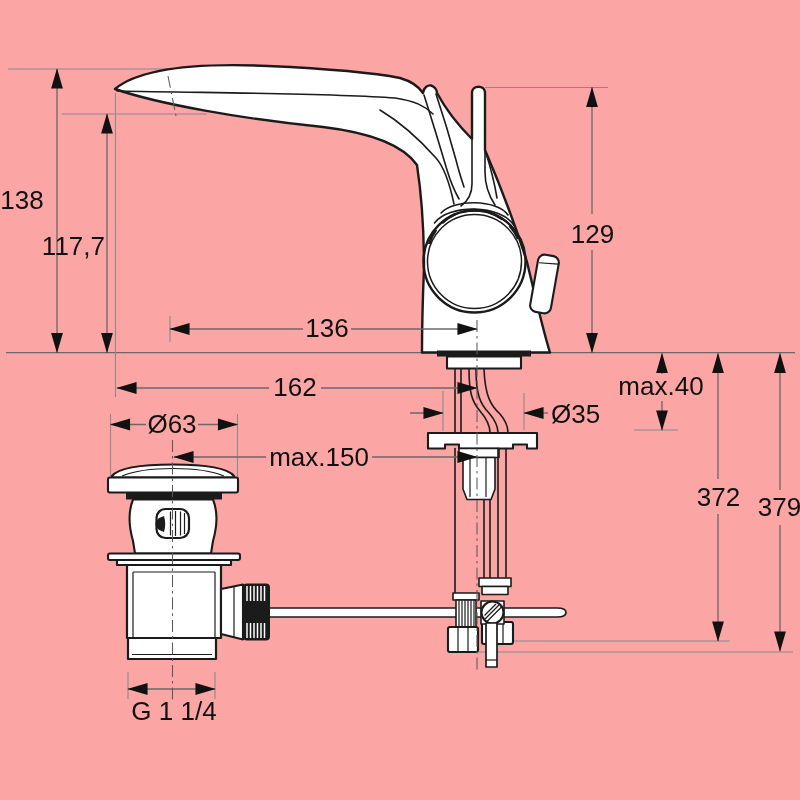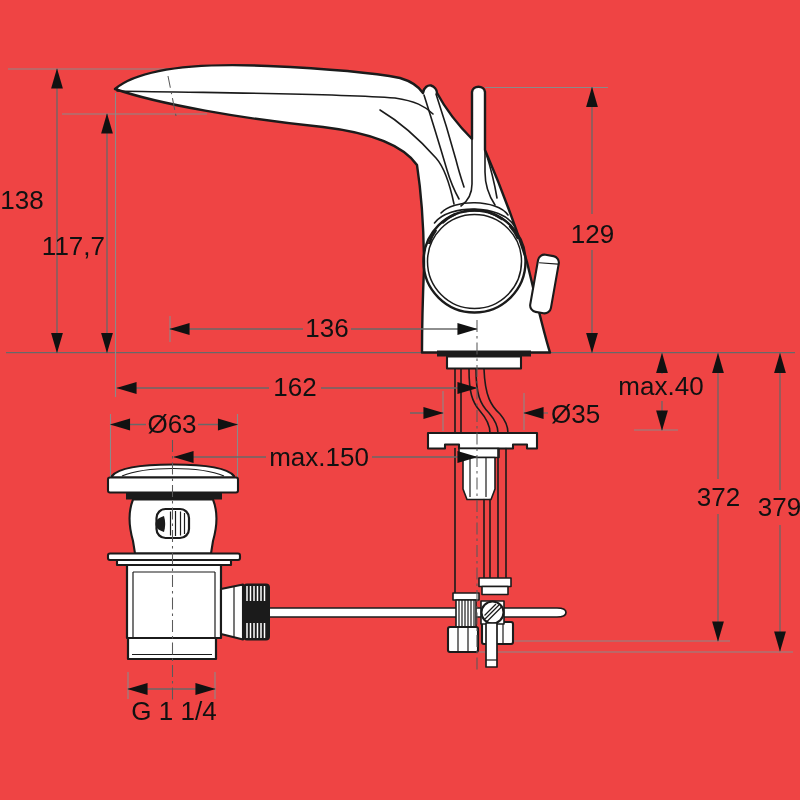--- a/index.html
+++ b/index.html
@@ -1,16 +1,16 @@
 <!DOCTYPE html>
 <html><head>
 <meta charset="utf-8">
 <style>
   html,body { margin:0; padding:0; background:#ffffff; }
-  .stage { width:800px; height:800px; background:#ef4444; position:relative; }
+  .stage { width:800px; height:800px; background:#fca5a5; position:relative; }
   svg { display:block; }
   
   .o3  { fill:#ffffff; stroke:#1b1b1b; stroke-width:2.4; stroke-linejoin:round; }
   .o2  { fill:#ffffff; stroke:#1b1b1b; stroke-width:2.1; stroke-linejoin:round; }
   .l2  { fill:none;    stroke:#1b1b1b; stroke-width:2.1; stroke-linecap:round; }
   .l1  { fill:none;    stroke:#1b1b1b; stroke-width:1.6; stroke-linecap:round; }
   .l0  { fill:none;    stroke:#1b1b1b; stroke-width:1.2; }
   .dk  { fill:#1b1b1b; stroke:none; }
   .kn  { stroke:#ffffff; stroke-width:1.5; }
   

